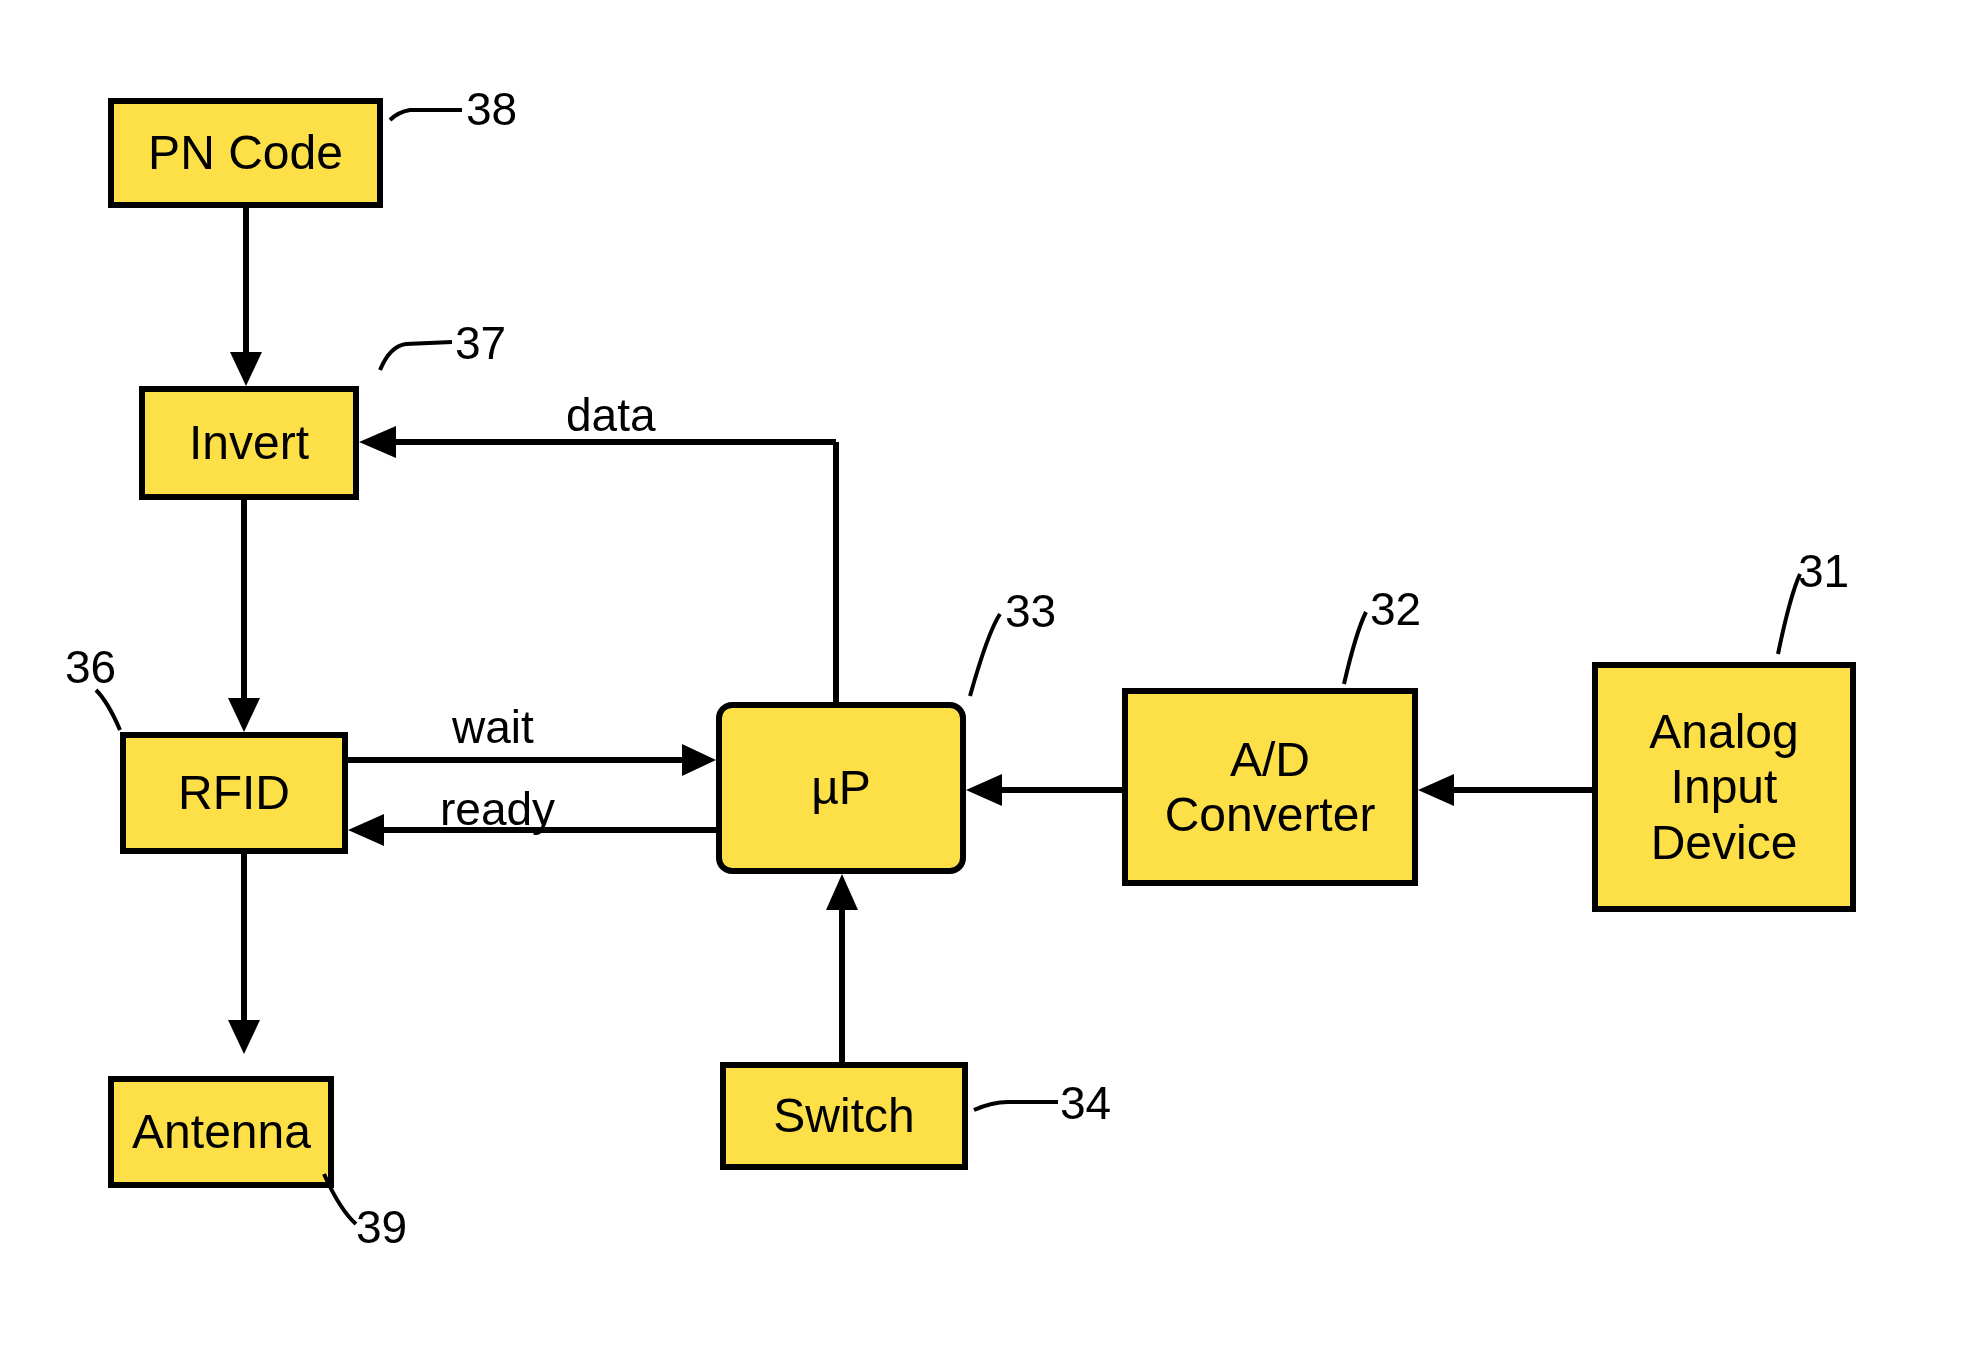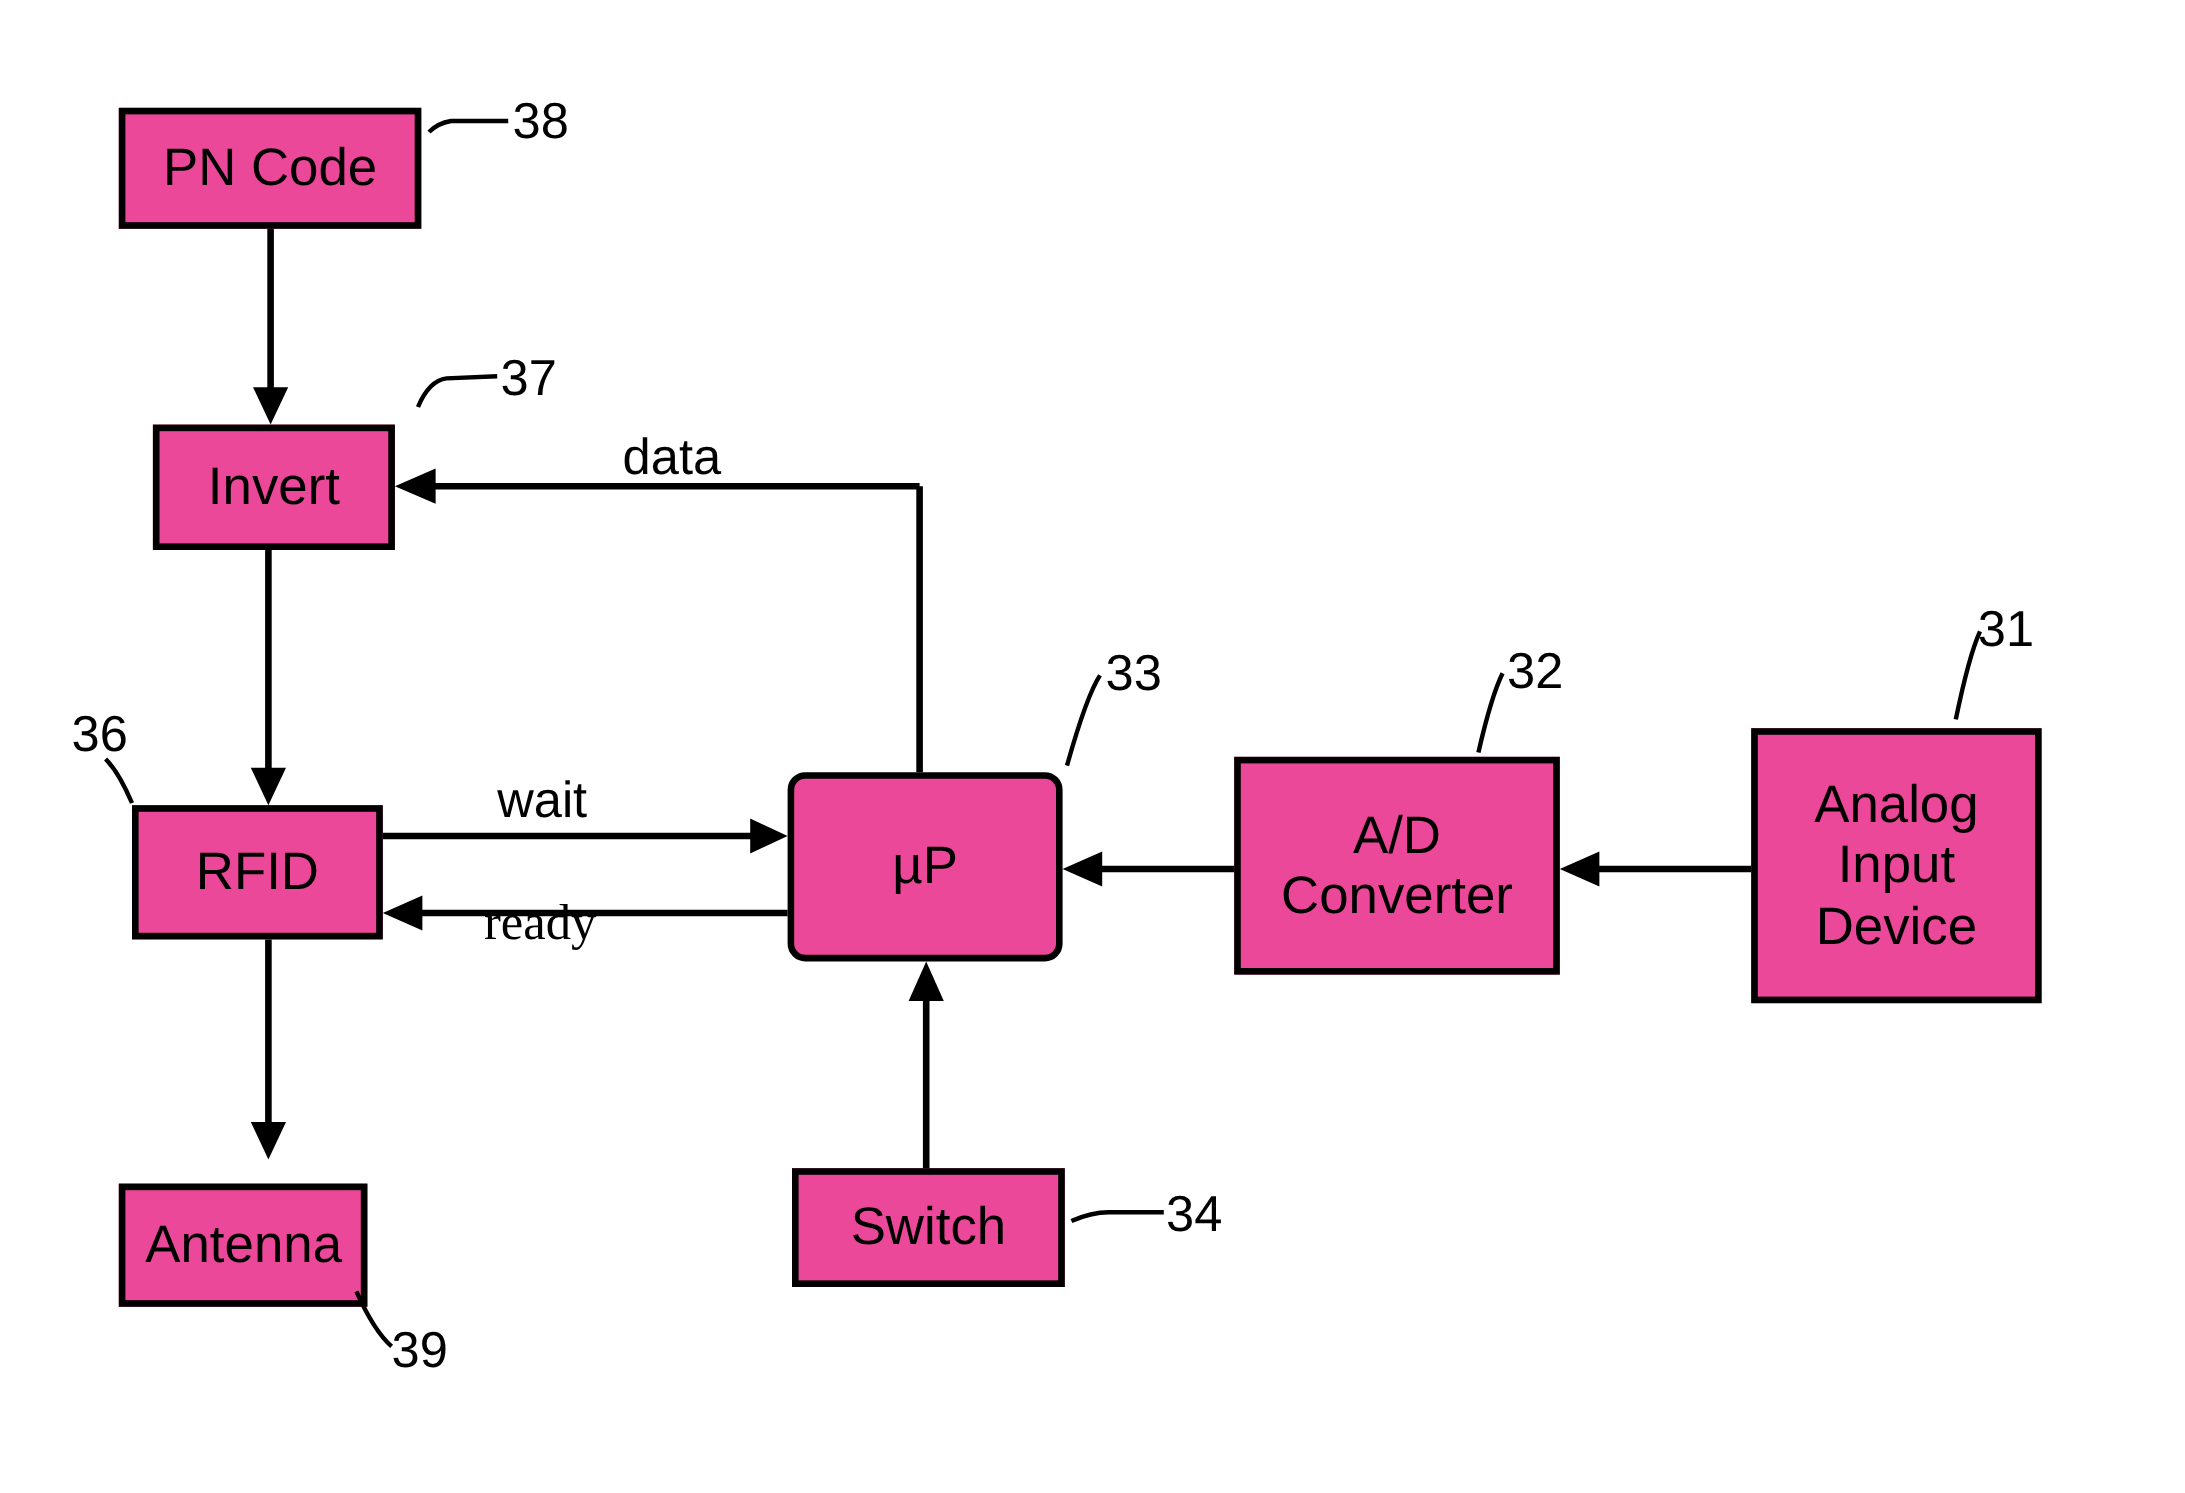--- a/index.html
+++ b/index.html
@@ -8,21 +8,21 @@
     height: 1357px;
     background: #ffffff;
     position: relative;
     font-family: "Trebuchet MS", "Lucida Sans", Arial, sans-serif;
     font-size: 48px;
     color: #000;
   }
   .block {
     position: absolute;
     border: 6px solid #000;
-    background: #ec4899;
+    background: #fde047;
     display: flex;
     align-items: center;
     justify-content: center;
     text-align: center;
     line-height: 1.15;
     padding: 0 10px;
   }
   .ref {
     position: absolute;
     font-size: 46px;
@@ -84,21 +84,21 @@
 <div class="ref" style="left:455px; top:316px;">37</div>
 <div class="ref" style="left:65px; top:640px;">36</div>
 <div class="ref" style="left:356px; top:1164px;margin-top:36px;">39</div>
 <div class="ref" style="left:1005px; top:584px;">33</div>
 <div class="ref" style="left:1060px; top:1076px;">34</div>
 <div class="ref" style="left:1370px; top:582px;">32</div>
 <div class="ref" style="left:1798px; top:544px;">31</div>
 
 <div class="edge-label" style="left:566px; top:388px;">data</div>
 <div class="edge-label" style="left:452px; top:700px;text-align:right;">wait</div>
-<div class="edge-label" style="left:440px; top:812px;font-family:Liberation Serif, serif;">ready</div>
+<div class="edge-label" style="left:440px; top:782px;">ready</div>
 
 <svg class="arrows" viewBox="0 0 1986 1357">
   <defs></defs>
 
   <line class="arrow-line" x1="246" y1="208" x2="246" y2="360"></line>
   <polygon class="arrow-head" points="246,386 230,352 262,352"></polygon>
 
   <line class="arrow-line" x1="244" y1="500" x2="244" y2="706"></line>
   <polygon class="arrow-head" points="244,732 228,698 260,698"></polygon>
 

